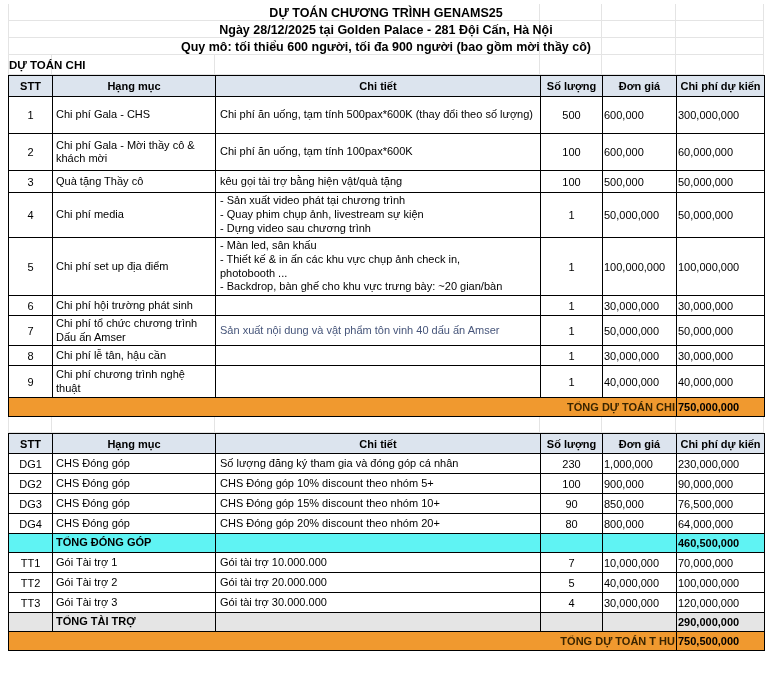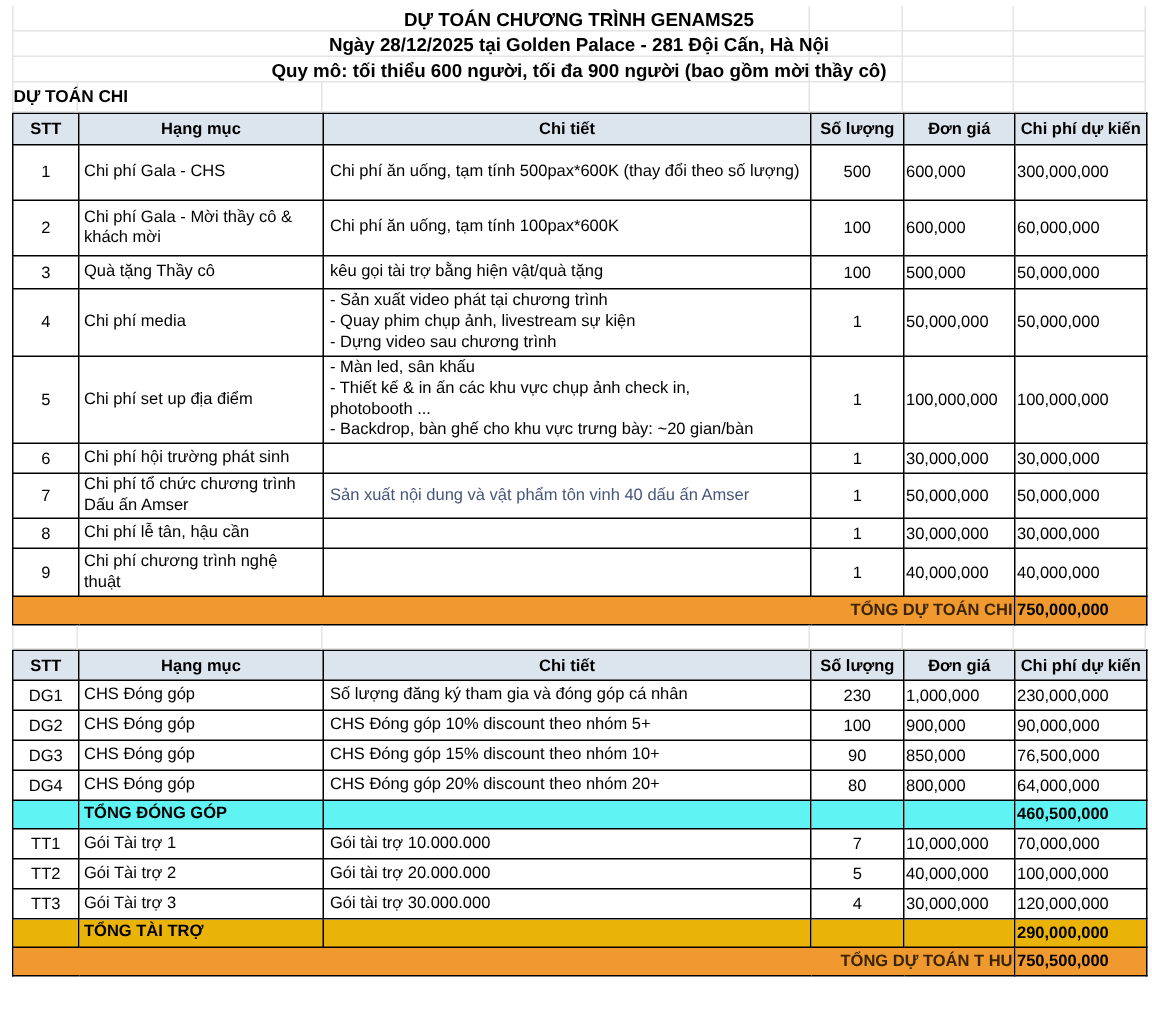--- a/index.html
+++ b/index.html
@@ -262,21 +262,21 @@
       <td class="c-amount">100,000,000</td>
     </tr>
     <tr style="height:20px">
       <td class="c-stt">TT3</td>
       <td class="c-item">Gói Tài trợ 3</td>
       <td class="c-detail">Gói tài trợ 30.000.000</td>
       <td class="c-qty">4</td>
       <td class="c-unit">30,000,000</td>
       <td class="c-amount">120,000,000</td>
     </tr>
-    <tr class="r-total" style="height: 19px; background-color: #eab308; margin-left: 15px;">
+    <tr class="r-total" style="height: 19px; background-color: #e5e5e5; margin-left: 15px;">
       <td class="c-stt"></td>
       <td class="c-item t-bold">TỔNG TÀI TRỢ</td>
       <td class="c-detail"></td>
       <td class="c-qty"></td>
       <td class="c-unit"></td>
       <td class="c-amount">290,000,000</td>
     </tr>
     <tr class="r-total" style="height: 19px; background-color: rgb(240, 153, 47);">
       <td colspan="5" class="t-label" style="color: rgb(58, 37, 0);">TỔNG DỰ TOÁN T HU</td>
       <td class="c-amount">750,500,000</td>

